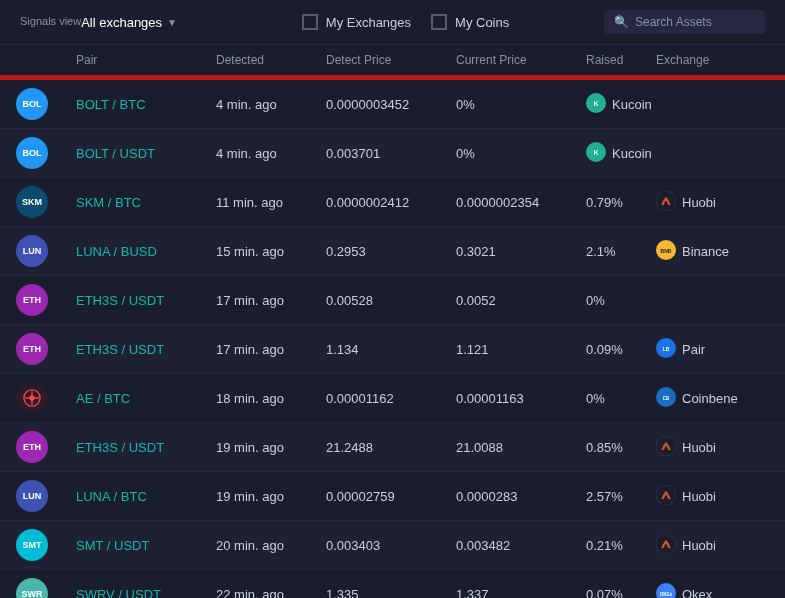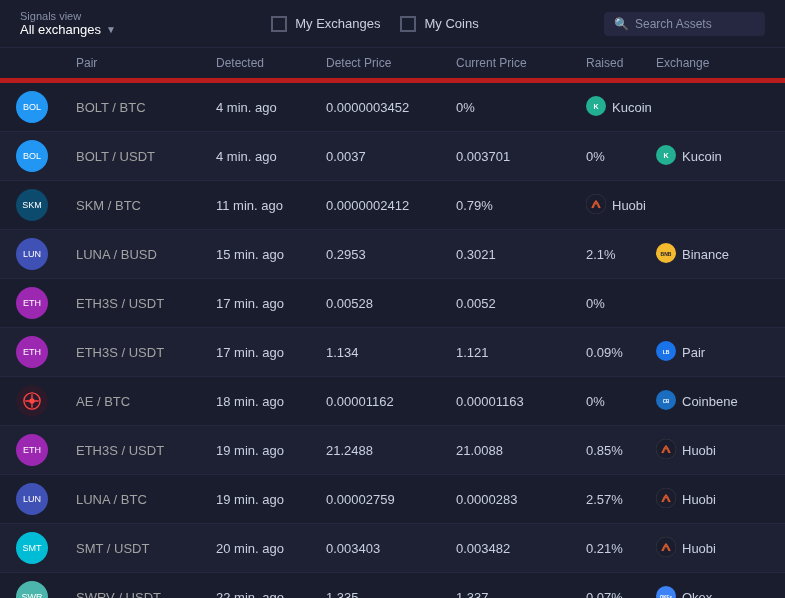--- a/index.html
+++ b/index.html
@@ -14,21 +14,21 @@
 
     .top-bar {
       display: flex;
       align-items: center;
       padding: 10px 20px;
       border-bottom: 1px solid #252840;
     }
 
     .signals-section {
       display: flex;
-      flex-direction: column;
+      flex-direction: row;
       margin-right: 30px;
     }
 
     .signals-label {
       font-size: 11px;
       color: #8890a8;
     }
 
     .exchanges-dropdown {
       display: flex;
@@ -128,26 +128,26 @@
     }
 
     .coin-avatar {
       width: 32px;
       height: 32px;
       border-radius: 50%;
       display: flex;
       align-items: center;
       justify-content: center;
       font-size: 9px;
-      font-weight: normal;
+      font-weight: bold;
       color: white;
     }
 
     .pair-name {
-      color: #a3a3a3;
+      color: #14b8a6;
       font-weight: 500;
     }
 
     .exchange-cell {
       display: flex;
       align-items: center;
       gap: 6px;
     }
 
     .raised-cell {
@@ -215,41 +215,41 @@
 
   </div>
       <div class="table-row">
     <div>
       <div class="coin-avatar" style="background-color:#2196F3;">
         BOL
       </div>
     </div>
     <div class="pair-name">BOLT / USDT</div>
     <div>4 min. ago</div>
-    <div>0.0037</div>
     <div>0.003701</div>
     <div class="raised-cell">0%</div>
     <div class="exchange-cell">
       <span><svg width="20" height="20" viewBox="0 0 40 40" xmlns="http://www.w3.org/2000/svg">
         <circle cx="20" cy="20" r="20" fill="#23af91"></circle>
         <text x="20" y="26" text-anchor="middle" fill="white" font-size="14" font-weight="bold">K</text>
       </svg></span>
       <span>Kucoin</span>
     </div>
 
   </div>
       <div class="table-row">
     <div>
       <div class="coin-avatar" style="background-color:#0c4a6e;">
         SKM
       </div>
     </div>
     <div class="pair-name">SKM / BTC</div>
     <div>11 min. ago</div>
     <div>0.0000002412</div>
+    <div>0.0000002354</div>
     <div class="raised-cell">0.79%</div>
     <div class="exchange-cell">
       <span><svg width="20" height="20" viewBox="0 0 40 40" xmlns="http://www.w3.org/2000/svg">
         <circle cx="20" cy="20" r="20" fill="#1a1d2e" stroke="#444"></circle>
         <path d="M12 28 Q16 18 20 14 Q24 18 28 28" stroke="#e05a2b" stroke-width="3" fill="none"></path>
         <path d="M14 28 Q17 22 20 18 Q23 22 26 28" stroke="#e05a2b" stroke-width="2" fill="none"></path>
       </svg></span>
       <span>Huobi</span>
     </div>
 

